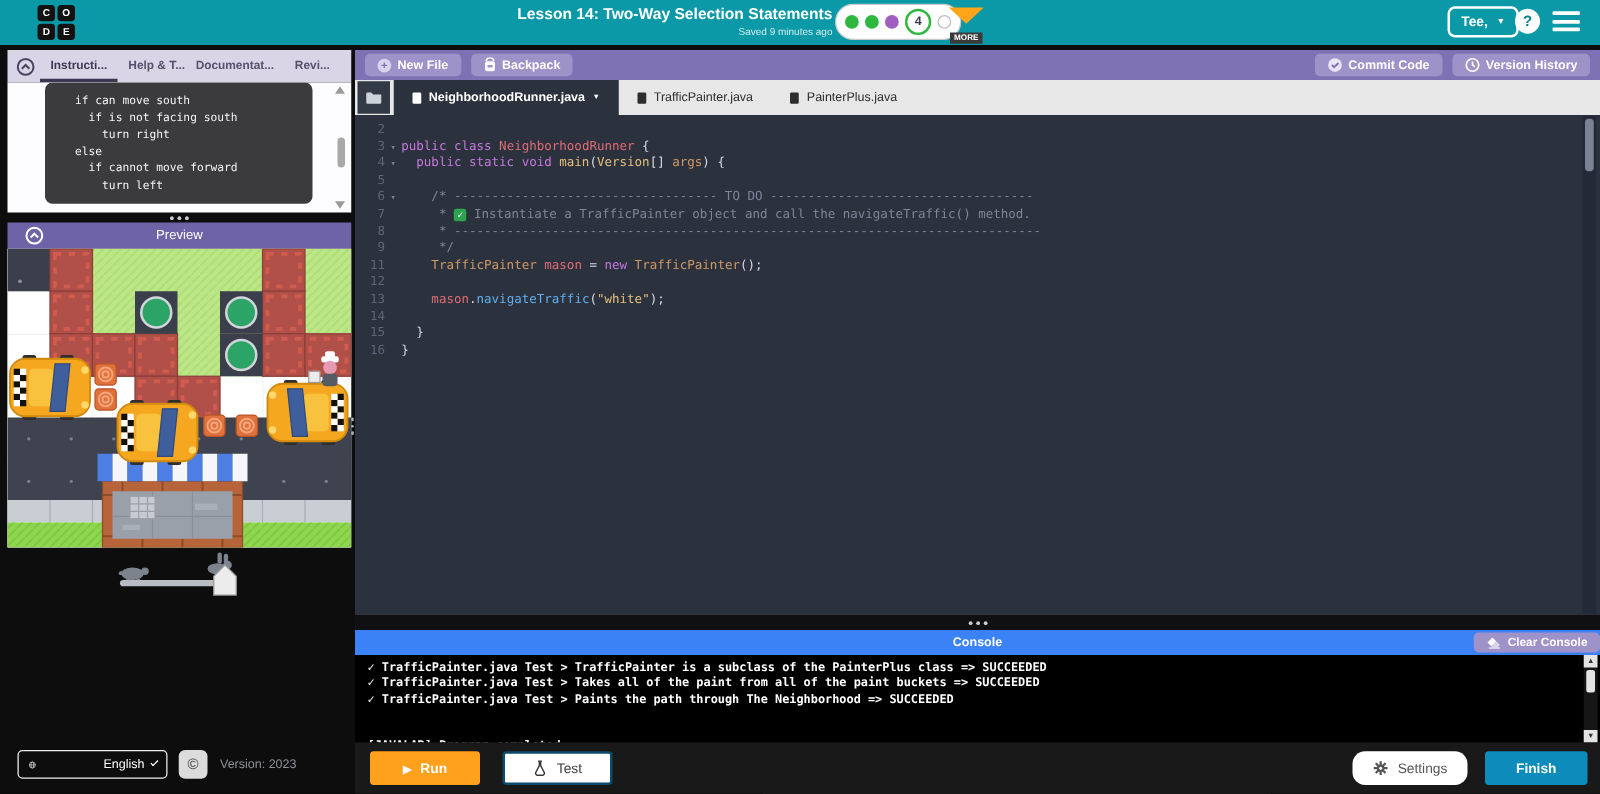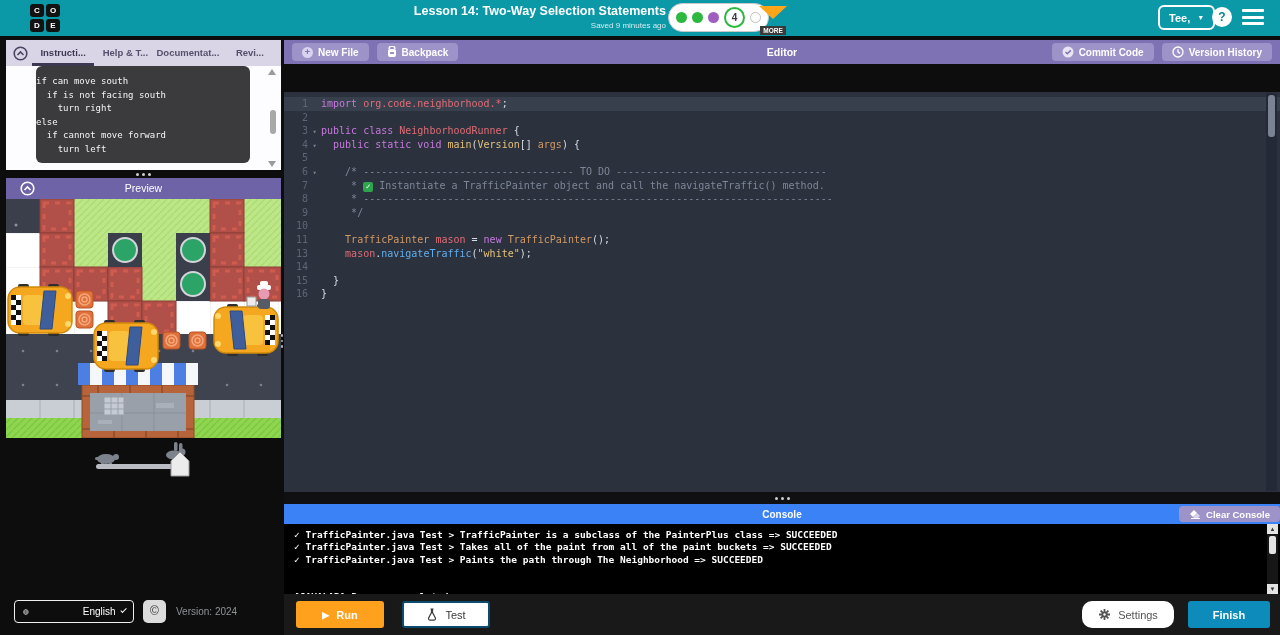--- a/index.html
+++ b/index.html
@@ -25,21 +25,21 @@
   .help-btn { position:absolute; left:1212px; top:7px; width:20px; height:20px; border-radius:50%; background:#fff; color:#0b8492; font-weight:bold; font-size:12px; text-align:center; line-height:20px; }
   .burger { position:absolute; left:1242px; top:9px; width:22px; }
   .burger span { display:block; height:3px; background:#fff; border-radius:1px; margin-bottom:3.5px; }
 
   
   #instr-tabbar { position:absolute; left:6px; top:40px; width:275px; height:26px; background:#d9d5e6; display:flex; align-items:center; }
   .collapse-ic { margin:0 4px 0 7px; flex:none; }
   .left-tab { flex:1; text-align:center; font-size:9.5px; font-weight:bold; color:#55506c; height:26px; line-height:26px; white-space:nowrap; overflow:hidden; }
   .left-tab.active { border-bottom:3px solid #3d3852; color:#3d3852; }
   #instr-content { position:absolute; left:6px; top:66px; width:275px; height:104px; background:#fdfcff; overflow:hidden; }
-  #pseudo { position:absolute; left:30px; top:0; width:214px; height:97px; background:#3b3b3e; border-radius:6px; padding:9px 8px 8px 0; font-family:"DejaVu Sans Mono", monospace; font-size:9px; line-height:13.5px; color:#f4f4f4; white-space:pre; }
+  #pseudo { position:absolute; left:30px; top:0; width:214px; height:97px; background:#3b3b3e; border-radius:6px; padding:9px 8px 8px 24px; font-family:"DejaVu Sans Mono", monospace; font-size:9px; line-height:13.5px; color:#f4f4f4; white-space:pre; }
   .instr-sb-up { position:absolute; right:5px; top:3px; width:0; height:0; border-left:4px solid transparent; border-right:4px solid transparent; border-bottom:6px solid #9a9a9a; }
   .instr-sb-down { position:absolute; right:5px; bottom:3px; width:0; height:0; border-left:4px solid transparent; border-right:4px solid transparent; border-top:6px solid #9a9a9a; }
   .instr-sb-thumb { position:absolute; right:5px; top:44px; width:6px; height:24px; background:#a8a8a8; border-radius:3px; }
   .dots-h { display:flex; justify-content:center; align-items:center; gap:3px; }
   .dots-h i { width:3px; height:3px; border-radius:50%; background:#cfcfcf; }
   #handle1 { position:absolute; left:6px; top:170px; width:275px; height:8px; }
   #preview-header { position:absolute; left:6px; top:178px; width:275px; height:21px; background:#6f63a8; color:#fff; font-weight:normal; font-size:10.5px; text-align:center; line-height:21px; }
   #preview-header .collapse-ic { position:absolute; left:7px; top:3px; }
   #map-wrap { position:absolute; left:6px; top:199px; width:275px; height:239px; background:#fff; }
   #slider-wrap { position:absolute; left:6px; top:438px; width:275px; height:46px; }
@@ -373,24 +373,23 @@
   <div id="lang-select">
     <svg width="12" height="12" viewBox="0 0 12 12">
         <circle cx="6" cy="6" r="5" fill="none" stroke="#fff"></circle>
         <ellipse cx="6" cy="6" rx="2.3" ry="5" fill="none" stroke="#fff"></ellipse>
         <path d="M1 6h10" stroke="#fff"></path>
       </svg>
     <span class="flex">English</span>
     <span class="chev"></span>
   </div>
   <div id="copyright-btn">©</div>
-  <div id="version-text">Version: 2024</div>
+  <div id="version-text">Version: 2023</div>
 
   <div id="editor-bar">
-    <div id="editor-title">Editor</div>
     <div class="ebtn">
       <span class="plus-ic">+</span>
       <span>New File</span>
     </div>
     <div class="ebtn">
       <svg width="10" height="12" viewBox="0 0 10 12">
           <path d="M2 3a3 3 0 0 1 6 0" fill="none" stroke="#fff" stroke-width="1.4"></path>
           <rect x="1" y="3" width="8" height="8" rx="2" fill="#fff"></rect>
           <rect x="3" y="6" width="4" height="2" fill="#9e93c9"></rect>
         </svg>
@@ -406,33 +405,53 @@
     </div>
     <div class="ebtn right">
       <svg width="12" height="12" viewBox="0 0 12 12">
           <circle cx="6" cy="6" r="5" fill="none" stroke="#fff" stroke-width="1.3"></circle>
           <path d="M6 3.2V6l2 1.4" fill="none" stroke="#fff" stroke-width="1.3"></path>
         </svg>
       <span>Version History</span>
     </div>
   </div>
 
+  <div id="file-tabbar">
+    <div class="folder-btn">
+      <svg width="14" height="11" viewBox="0 0 14 11">
+          <path d="M1 2a1 1 0 0 1 1-1h3l1.5 1.5H13a0 0 0 0 1 0 0V9a1 1 0 0 1-1 1H2a1 1 0 0 1-1-1z" fill="#cfd3db"></path>
+        </svg>
+    </div>
+
+  <div class="ftab active">
+        <span class="file-ic"></span>
+        <span>NeighborhoodRunner.java</span>
+        <span class="ftab-caret">▼</span>
+      </div>
+      <div class="ftab">
+        <span class="file-ic"></span>
+        <span>TrafficPainter.java</span>
+      </div>
+      <div class="ftab">
+        <span class="file-ic"></span>
+        <span>PainterPlus.java</span>
+      </div>
+    </div>
 
   <div id="code-area">
-      <div class="code-line hl"><span class="ln">1</span><span class="fold"></span><span class="tk-kw">import</span><span class="tk-pl"> </span><span class="tk-pkg">org.code.neighborhood.*</span><span class="tk-pl">;</span></div>
       <div class="code-line"><span class="ln">2</span><span class="fold"></span></div>
       <div class="code-line"><span class="ln">3</span><span class="fold">▾</span><span class="tk-kw">public class </span><span class="tk-cls">NeighborhoodRunner</span><span class="tk-pl"> {</span></div>
       <div class="code-line"><span class="ln">4</span><span class="fold">▾</span><span class="tk-pl">  </span><span class="tk-kw">public static void </span><span class="tk-fny">main</span><span class="tk-pl">(</span><span class="tk-fny">Version</span><span class="tk-pl">[] </span><span class="tk-arg">args</span><span class="tk-pl">) {</span></div>
       <div class="code-line"><span class="ln">5</span><span class="fold"></span></div>
       <div class="code-line"><span class="ln">6</span><span class="fold">▾</span><span class="tk-pl">    </span><span class="tk-cm">/* ----------------------------------- TO DO -----------------------------------</span></div>
       <div class="code-line"><span class="ln">7</span><span class="fold"></span><span class="tk-pl">     </span><span class="tk-cm">* </span><span class="tk-chk">✓</span><span class="tk-cm"> Instantiate a TrafficPainter object and call the navigateTraffic() method.</span></div>
       <div class="code-line"><span class="ln">8</span><span class="fold"></span><span class="tk-pl">     </span><span class="tk-cm">* ------------------------------------------------------------------------------</span></div>
       <div class="code-line"><span class="ln">9</span><span class="fold"></span><span class="tk-pl">     </span><span class="tk-cm">*/</span></div>
-      <div class="code-line"><span class="ln">10</span><span class="fold"></span></div>
       <div class="code-line"><span class="ln">11</span><span class="fold"></span><span class="tk-pl">    </span><span class="tk-typ">TrafficPainter</span><span class="tk-pl"> </span><span class="tk-var">mason</span><span class="tk-pl"> = </span><span class="tk-kw">new</span><span class="tk-pl"> </span><span class="tk-typ">TrafficPainter</span><span class="tk-pl">();</span></div>
+      <div class="code-line"><span class="ln">12</span><span class="fold"></span></div>
       <div class="code-line"><span class="ln">13</span><span class="fold"></span><span class="tk-pl">    </span><span class="tk-var">mason</span><span class="tk-pl">.</span><span class="tk-fnb">navigateTraffic</span><span class="tk-pl">(</span><span class="tk-str">"white"</span><span class="tk-pl">);</span></div>
       <div class="code-line"><span class="ln">14</span><span class="fold"></span></div>
       <div class="code-line"><span class="ln">15</span><span class="fold"></span><span class="tk-pl">  }</span></div>
       <div class="code-line"><span class="ln">16</span><span class="fold"></span><span class="tk-pl">}</span></div>
     </div>
   <div id="editor-sb">
       <div class="thumb"></div>
     </div>
 
   <div id="handle2">

